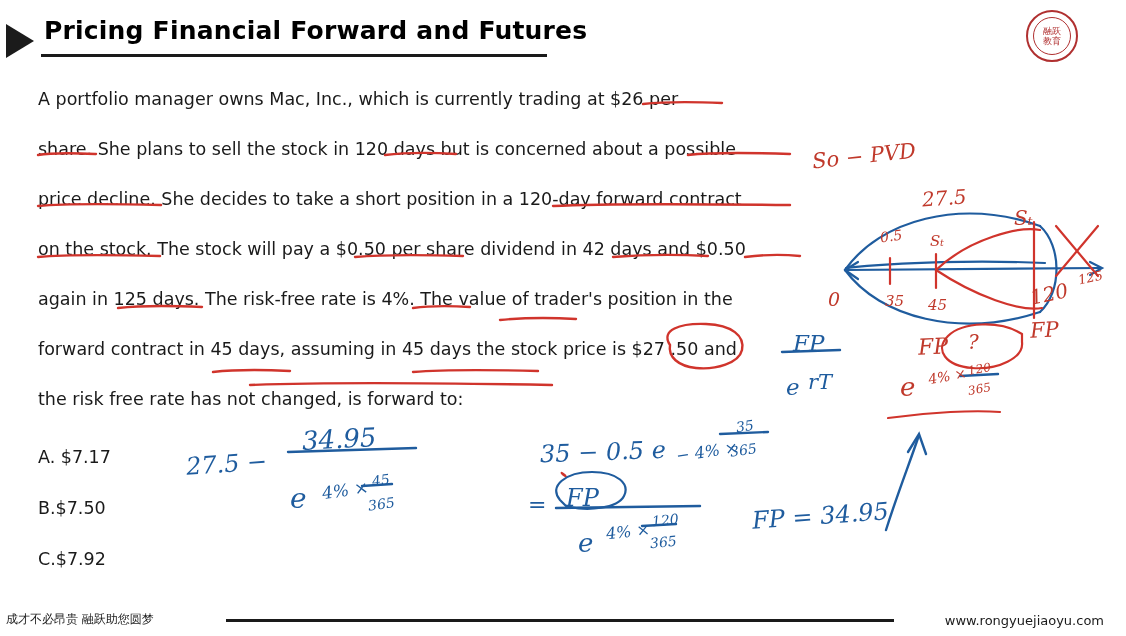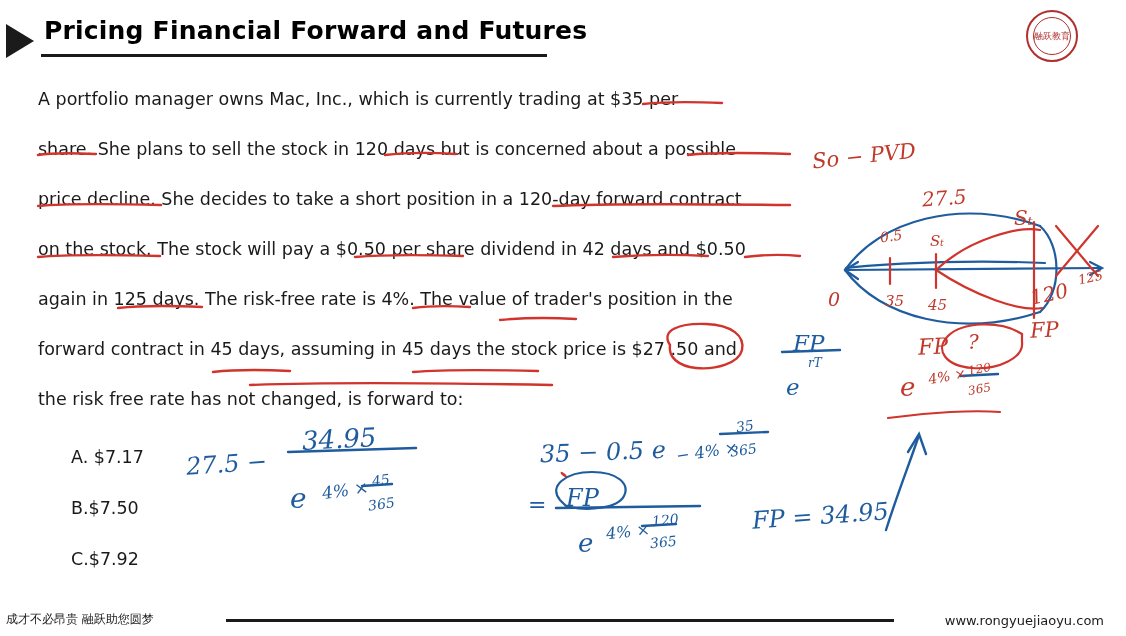--- a/index.html
+++ b/index.html
@@ -71,21 +71,21 @@
     align-items: center;
     justify-content: center;
   }
   .logo-inner {
     width: 38px;
     height: 38px;
     border-radius: 50%;
     border: 1px solid #b03030;
     box-sizing: border-box;
     display: flex;
-    flex-direction: row;
+    flex-direction: column;
     align-items: center;
     justify-content: center;
     color: #b03030;
     font-size: 9px;
     line-height: 10px;
     font-family: "DejaVu Sans", sans-serif;
   }
 
   
   .body-text {
@@ -109,21 +109,20 @@
     left: 38px;
     top: 432px;
     font-size: 17.5px;
     color: #1a1a1a;
     font-family: "DejaVu Sans", sans-serif;
   }
   .choice {
     height: 51px;
     line-height: 51px;
     white-space: nowrap;
-    margin-left: 33px;
   }
 
   
   .footer-bar {
     position: absolute;
     left: 0;
     bottom: 0;
     width: 100%;
     height: 38px;
     background: #ffffff;
@@ -182,21 +181,21 @@
   </div>
 
   <div class="logo">
     <div class="logo-inner">
       <span>融跃</span>
       <span>教育</span>
     </div>
   </div>
 
   <div class="body-text">
-    <div class="line">A portfolio manager owns Mac, Inc., which is currently trading at $35 per</div>
+    <div class="line">A portfolio manager owns Mac, Inc., which is currently trading at $26 per</div>
     <div class="line">share. She plans to sell the stock in 120 days but is concerned about a possible</div>
     <div class="line">price decline. She decides to take a short position in a 120-day forward contract</div>
     <div class="line">on the stock. The stock will pay a $0.50 per share dividend in 42 days and $0.50</div>
     <div class="line">again in 125 days. The risk-free rate is 4%. The value of trader's position in the</div>
     <div class="line">forward contract in 45 days, assuming in 45 days the stock price is $27 .50 and</div>
     <div class="line">the risk free rate has not changed, is forward to:</div>
   </div>
 
   <div class="choices">
     <div class="choice">A. $7.17</div>
@@ -288,21 +287,21 @@
       <div class="ink-text" style="left: 1078px; top: 270px; font-size: 13px; transform: rotate(-12deg);">125</div>
       <div class="ink-text" style="left: 1030px; top: 318px; font-size: 21px; transform: rotate(-3deg);">FP</div>
       <div class="ink-text" style="left: 918px; top: 334px; font-size: 22px; transform: rotate(-3deg);">FP</div>
       <div class="ink-text" style="left: 968px; top: 330px; font-size: 20px; transform: rotate(0deg);">?</div>
       <div class="ink-text" style="left: 900px; top: 372px; font-size: 26px; transform: rotate(0deg);">e</div>
       <div class="ink-text" style="left: 928px; top: 368px; font-size: 14px; transform: rotate(-10deg);">4% ×</div>
       <div class="ink-text" style="left: 968px; top: 362px; font-size: 12px; transform: rotate(-10deg);">120</div>
       <div class="ink-text" style="left: 968px; top: 382px; font-size: 12px; transform: rotate(-10deg);">365</div>
       <div class="ink-text blue" style="left: 793px; top: 330px; font-size: 23px; transform: rotate(0deg);">FP</div>
       <div class="ink-text blue" style="left: 786px; top: 374px; font-size: 23px; transform: rotate(0deg);">e</div>
-      <div class="ink-text blue" style="left: 808px; top: 356px; font-size: 12px; transform: rotate(0deg);">rT</div>
+      <div class="ink-text blue" style="left: 808px; top: 370px; font-size: 21px; transform: rotate(0deg);">rT</div>
       <div class="ink-text blue" style="left: 186px; top: 450px; font-size: 24px; transform: rotate(-4deg);">27.5 −</div>
       <div class="ink-text blue" style="left: 302px; top: 424px; font-size: 26px; transform: rotate(-3deg);">34.95</div>
       <div class="ink-text blue" style="left: 290px; top: 482px; font-size: 28px; transform: rotate(0deg);">e</div>
       <div class="ink-text blue" style="left: 322px; top: 480px; font-size: 17px; transform: rotate(-8deg);">4% ×</div>
       <div class="ink-text blue" style="left: 372px; top: 472px; font-size: 14px; transform: rotate(-8deg);">45</div>
       <div class="ink-text blue" style="left: 368px; top: 496px; font-size: 14px; transform: rotate(-8deg);">365</div>
       <div class="ink-text blue" style="left: 540px; top: 438px; font-size: 24px; transform: rotate(-2deg);">35 − 0.5 e</div>
       <div class="ink-text blue" style="left: 676px; top: 442px; font-size: 16px; transform: rotate(-8deg);">− 4% ×</div>
       <div class="ink-text blue" style="left: 736px; top: 418px; font-size: 14px; transform: rotate(-8deg);">35</div>
       <div class="ink-text blue" style="left: 730px; top: 442px; font-size: 14px; transform: rotate(-8deg);">365</div>

